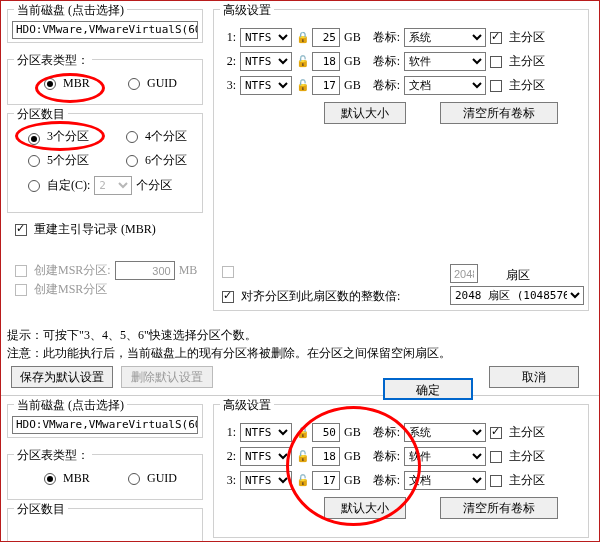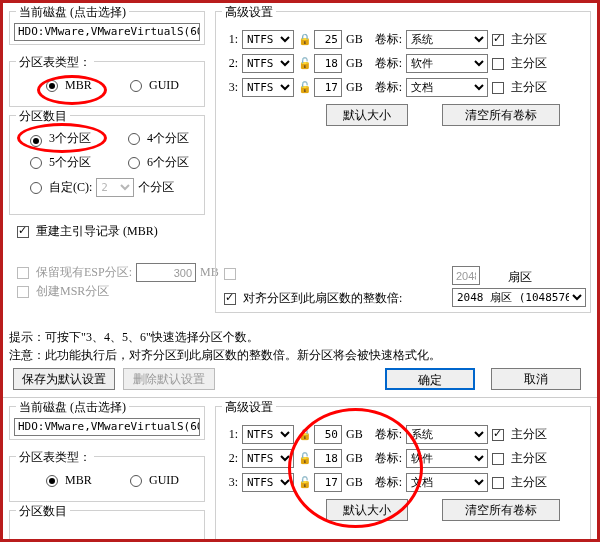--- a/index.html
+++ b/index.html
@@ -5,21 +5,21 @@
   * { box-sizing: border-box; }
   body {
     margin: 0;
     padding: 0;
     font-family: "SimSun", "宋体", serif;
     font-size: 12px;
     background: #fff;
     color: #000;
     width: 600px;
   }
-  .screenshot { position: relative; width: 600px; height: 542px; overflow: hidden; border:3px solid #b91c1c; }
+  .screenshot { position: relative; width: 600px; height: 542px; overflow: hidden; border:1px solid #b91c1c; }
   .panel-top { position:absolute; left:0; top:0; width:600px; height:395px; border-bottom:1px solid #ccc; }
   .panel-bottom { position:absolute; left:0; top:395px; width:600px; height:147px; }
 
   
   .group { position:absolute; border:1px solid #d0d0d0; }
   .group-title { position:absolute; top:-8px; left:6px; background:#fff; padding:0 3px; }
 
   .disk-sel { left:6px; top:8px; width:196px; height:34px; }
   .disk-input { position:absolute; left:4px; top:11px; width:186px; height:18px; border:1px solid #7a7a7a; background:#fff; padding:1px 3px; font-family:monospace; font-size:11px; white-space:nowrap; overflow:hidden; }
 
@@ -40,21 +40,21 @@
   select.sel { font-size:11px; height:19px; border:1px solid #7a7a7a; background:#fff; font-family:monospace; }
   .sel-narrow { width:52px; }
   input.txt { font-size:11px; height:19px; border:1px solid #7a7a7a; padding:0 3px; background:#fff; }
   .txt-size { width:28px; text-align:right; font-family:monospace; }
 
   .num-lbl { display:inline-block; width:14px; text-align:right; }
 
   .lock-icon { font-size:11px; color:#555; display:inline-block; width:12px; text-align:center; cursor:pointer; }
 
   .btn { display:inline-block; border:1px solid #7a7a7a; background:#efefef; text-align:center; height:22px; line-height:20px; cursor:pointer; }
-  .btn-primary { border:2px solid #0066cc; }
+  .btn-primary { border:2px solid #0066cc;margin-top:12px; }
 
   .tips { position:absolute; left:6px; top:325px; line-height:18px; }
   .btn-row { position:absolute; left:0; top:365px; width:600px; }
 
   
   .ellipse { position:absolute; border:3px solid #ff0000; border-radius:50%; pointer-events:none; }
 
   
   .disk-sel2 { left:6px; top:8px; width:196px; height:34px; }
   .pt-type2 { left:6px; top:58px; width:196px; height:46px; }
@@ -110,21 +110,21 @@
         <span>个分区</span>
       </div>
     </div>
 
     <div class="row" style="left:14px; top:220px;">
       <span class="chk on"></span>
       <span>重建主引导记录 (MBR)</span>
     </div>
     <div class="row disabled" style="left:14px; top:260px;">
       <span class="chk dis"></span>
-      <span>保留现有ESP分区:</span>
+      <span>创建MSR分区:</span>
       <input class="txt disabled" style="width: 60px; text-align: right;" disabled="" value="300">
       <span>MB</span>
     </div>
     <div class="row disabled" style="left:14px; top:280px;">
       <span class="chk dis"></span>
       <span>创建MSR分区</span>
     </div>
 
     <div class="group adv-group">
       <span class="group-title">高级设置</span>
@@ -174,21 +174,21 @@
 
       <div class="row" style="left:8px; top:278px;">
         <span class="chk on"></span>
         <span>对齐分区到此扇区数的整数倍:</span>
       </div>
       <select class="sel" style="position:absolute; left:236px; top:276px; width:134px;"><option>2048 扇区 (1048576 字节)</option></select>
     </div>
 
     <div class="tips">
       <div>提示：可按下"3、4、5、6"快速选择分区个数。</div>
-      <div>注意：此功能执行后，对齐分区到此扇区数的整数倍。新分区将会被快速格式化。</div>
+      <div>注意：此功能执行后，当前磁盘上的现有分区将被删除。在分区之间保留空闲扇区。</div>
     </div>
 
     <div class="btn-row">
       <div class="btn" style="position:absolute; left:10px; width:102px;">保存为默认设置</div>
       <div class="btn disabled" style="position:absolute; left:120px; width:92px; color:#999;border-color:#bbb;">删除默认设置</div>
       <div class="btn btn-primary" style="position:absolute; left:382px; width:90px;">确定</div>
       <div class="btn" style="position:absolute; left:488px; width:90px;">取消</div>
     </div>
 
     <div class="ellipse" style="left:34px; top:72px; width:70px; height:30px;"></div>

